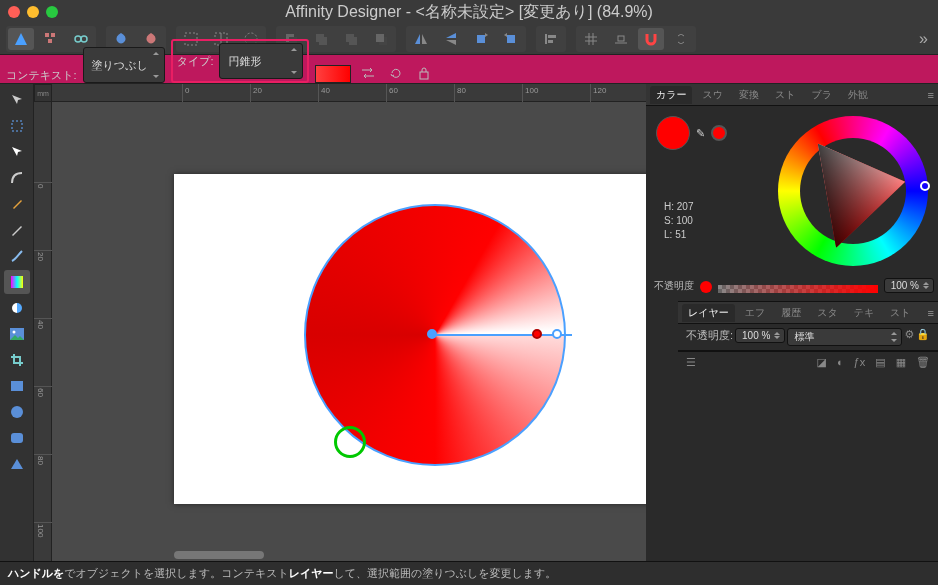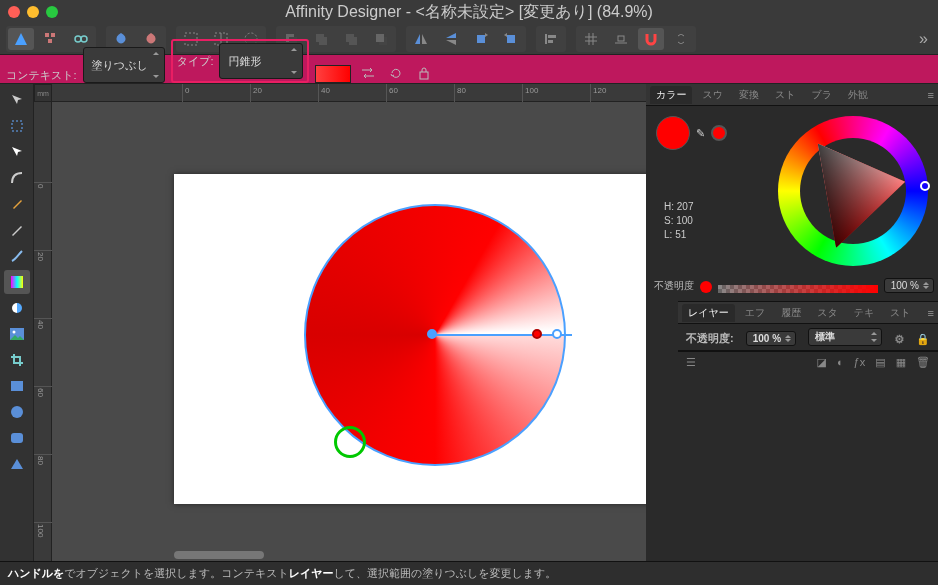--- a/index.html
+++ b/index.html
@@ -83,21 +83,21 @@
 .opacity-row{display:flex;align-items:flex-end;gap:6px;padding:2px 4px 8px 8px;}
 .opacity-row .lab{font-size:10px;color:#bbb;}
 .opacity-row .od{width:12px;height:12px;border-radius:50%;background:#ff0000;}
 .op-slider{flex:1;height:8px;background:repeating-conic-gradient(#666 0 25%, #888 0 50%) 0/8px 8px;position:relative;}
 .op-slider::after{content:"";position:absolute;inset:0;background:linear-gradient(90deg,rgba(255,0,0,0),#ff0000);}
 .val-box{background:#3a3a3a;border:1px solid #111;padding:1px 14px 1px 6px;font-size:10px;color:#ddd;border-radius:3px;position:relative;}
 .val-box::after{content:"";position:absolute;right:4px;top:3px;border-left:3px solid transparent;border-right:3px solid transparent;border-bottom:3px solid #999;}
 .val-box::before{content:"";position:absolute;right:4px;bottom:3px;border-left:3px solid transparent;border-right:3px solid transparent;border-top:3px solid #999;}
 
 .layers-panel{border-top:1px solid #111;margin-left:32px;}
-.layer-controls{display:flex;align-items:flex-end;gap:12px;padding:4px 8px;border-bottom:1px solid #111;font-weight:bold;}
+.layer-controls{display:flex;align-items:flex-start;gap:2px;padding:4px 8px;border-bottom:1px solid #111;}
 .layer-list{height:90px;overflow:auto;}
 .layer-row{display:flex;align-items:center;gap:8px;padding:4px 8px;background:#3a6fb0;color:#fff;}
 .layer-thumb{width:28px;height:22px;border:1px solid #999;background:radial-gradient(circle at 50% 50%, #ff0000, #ffa0a0);}
 .layer-check{margin-left:auto;width:14px;height:14px;border:1px solid #888;display:flex;align-items:center;justify-content:center;background:#fff;color:#000;font-size:11px;}
 .panel-footer{display:flex;align-items:center;gap:10px;padding:4px 8px;border-top:1px solid #111;color:#888;}
 .panel-footer .pfr{margin-left:auto;display:flex;gap:10px;}
 
 
 .statusbar{height:24px;background:#2e2e2e;border-top:1px solid #111;display:flex;align-items:center;padding:0 8px;font-size:11px;color:#bbb;}
 .statusbar strong{color:#fff;}

